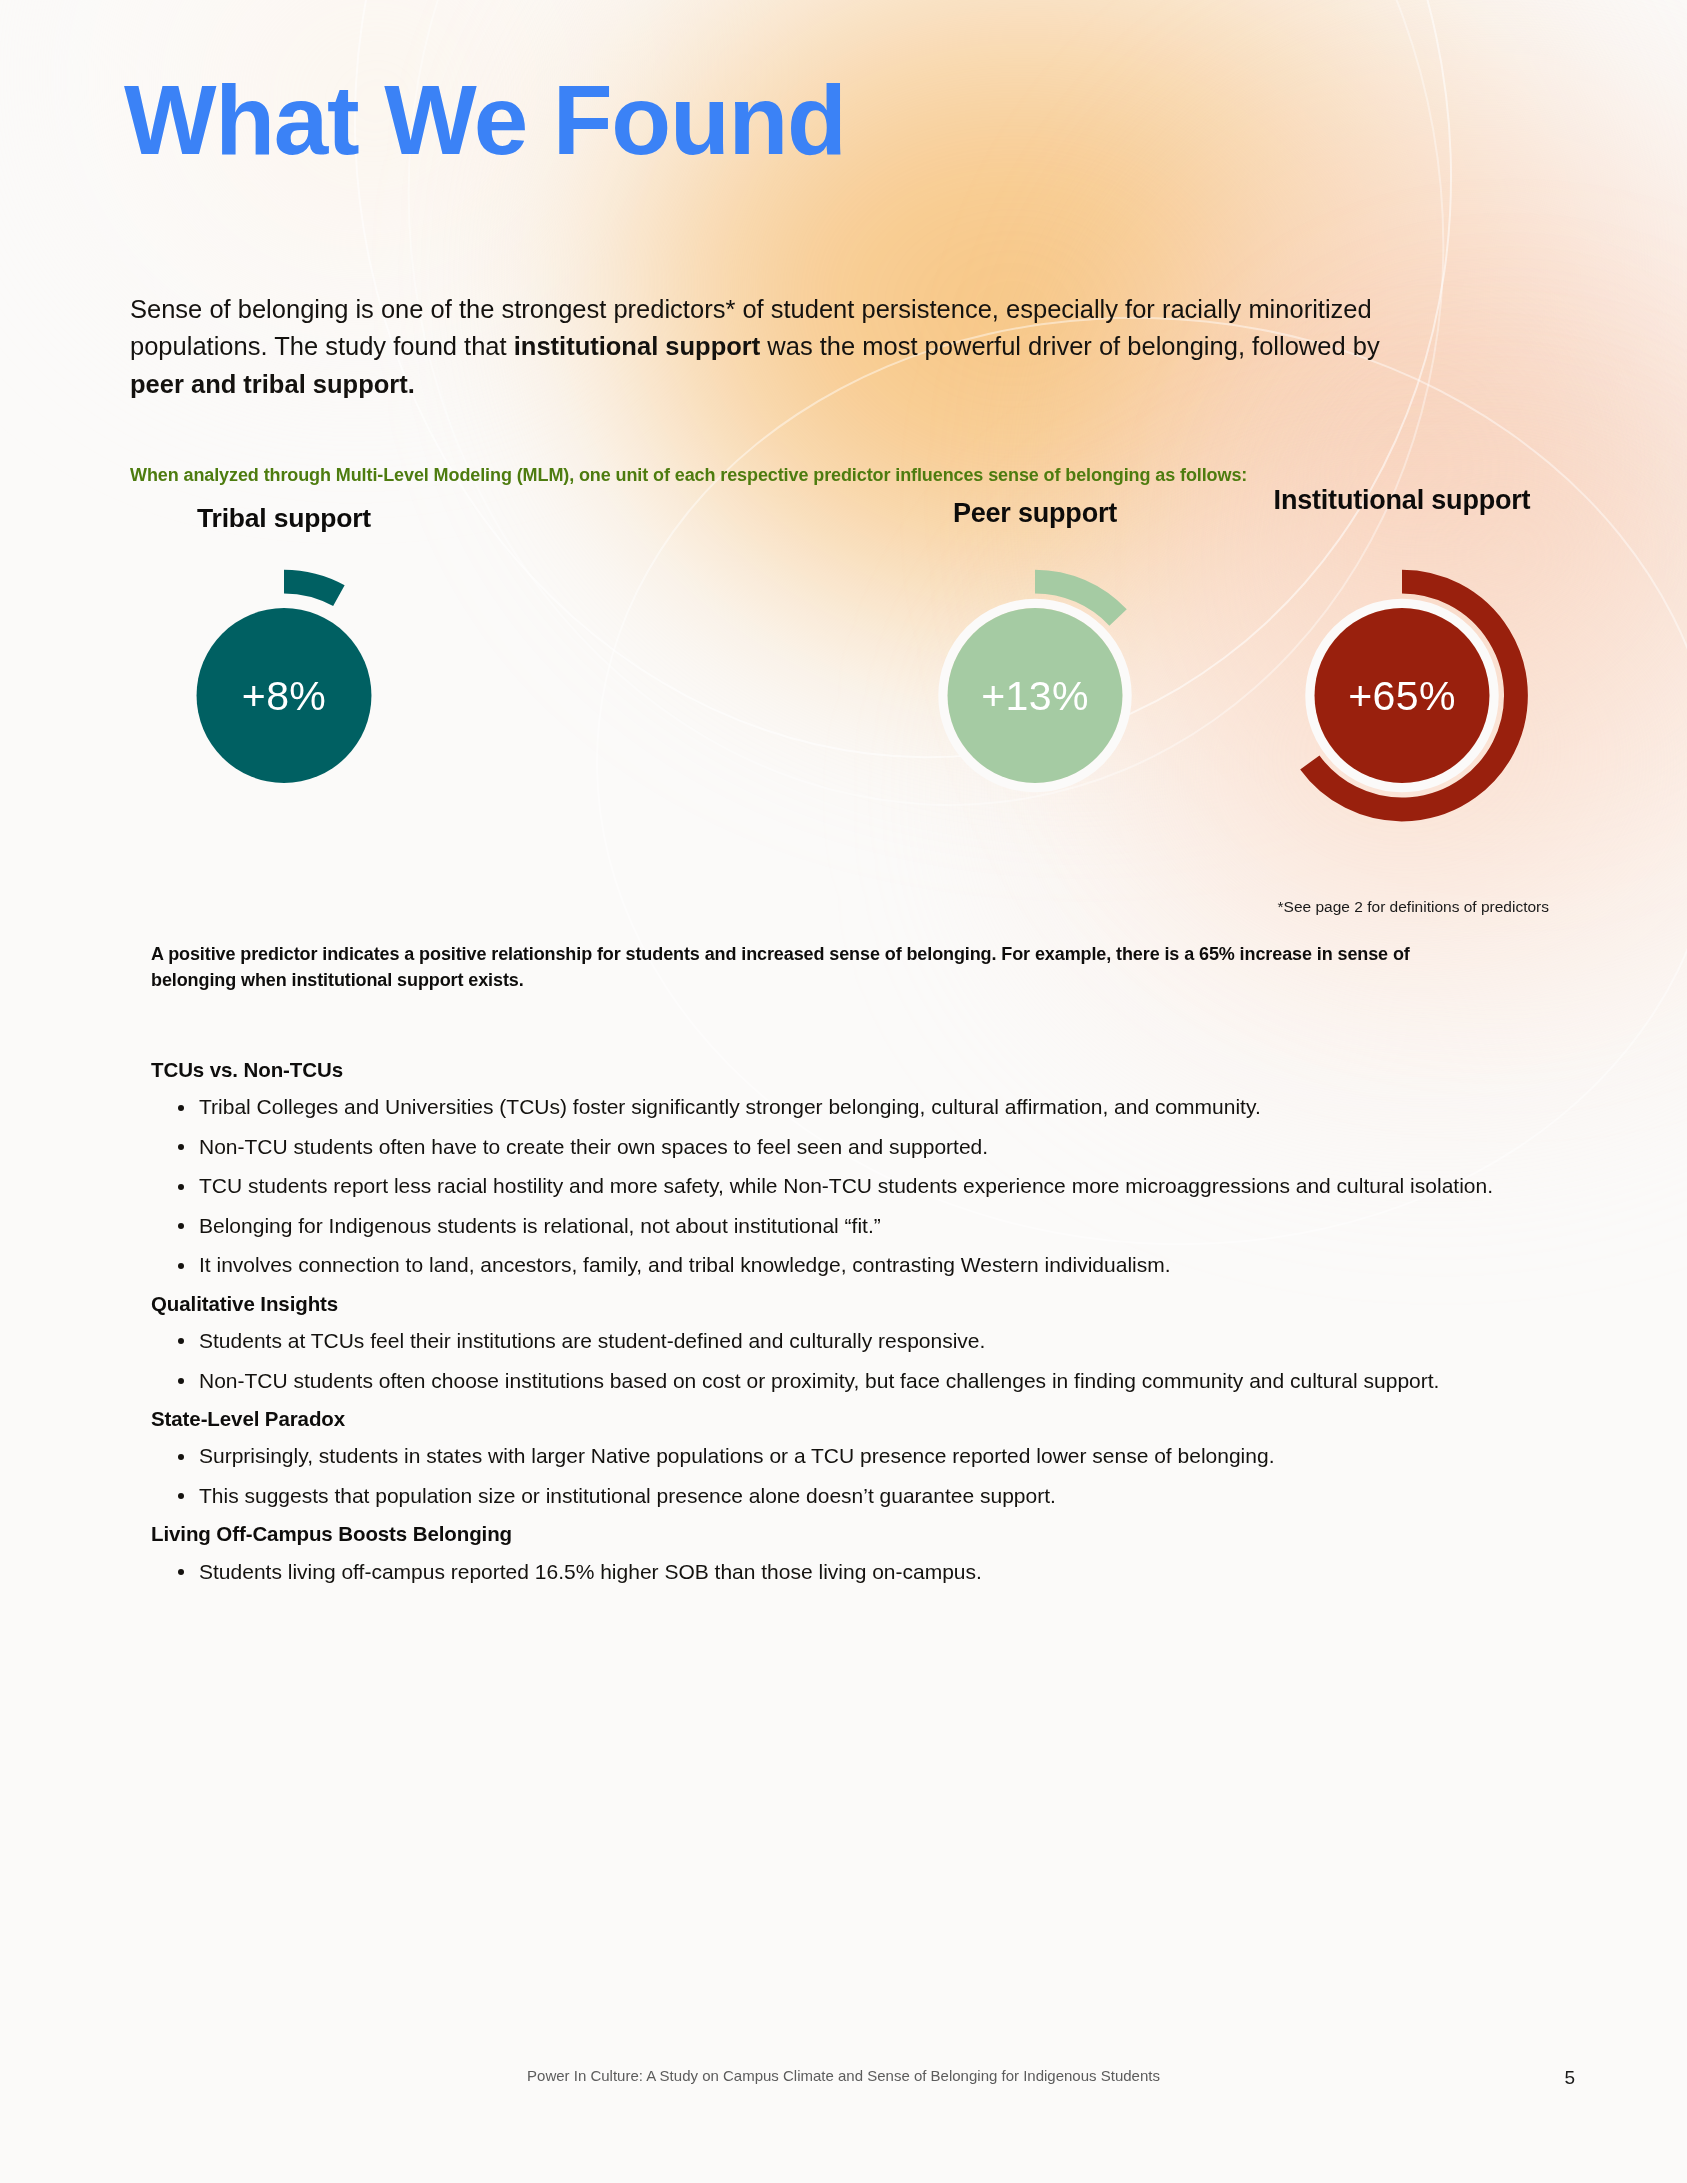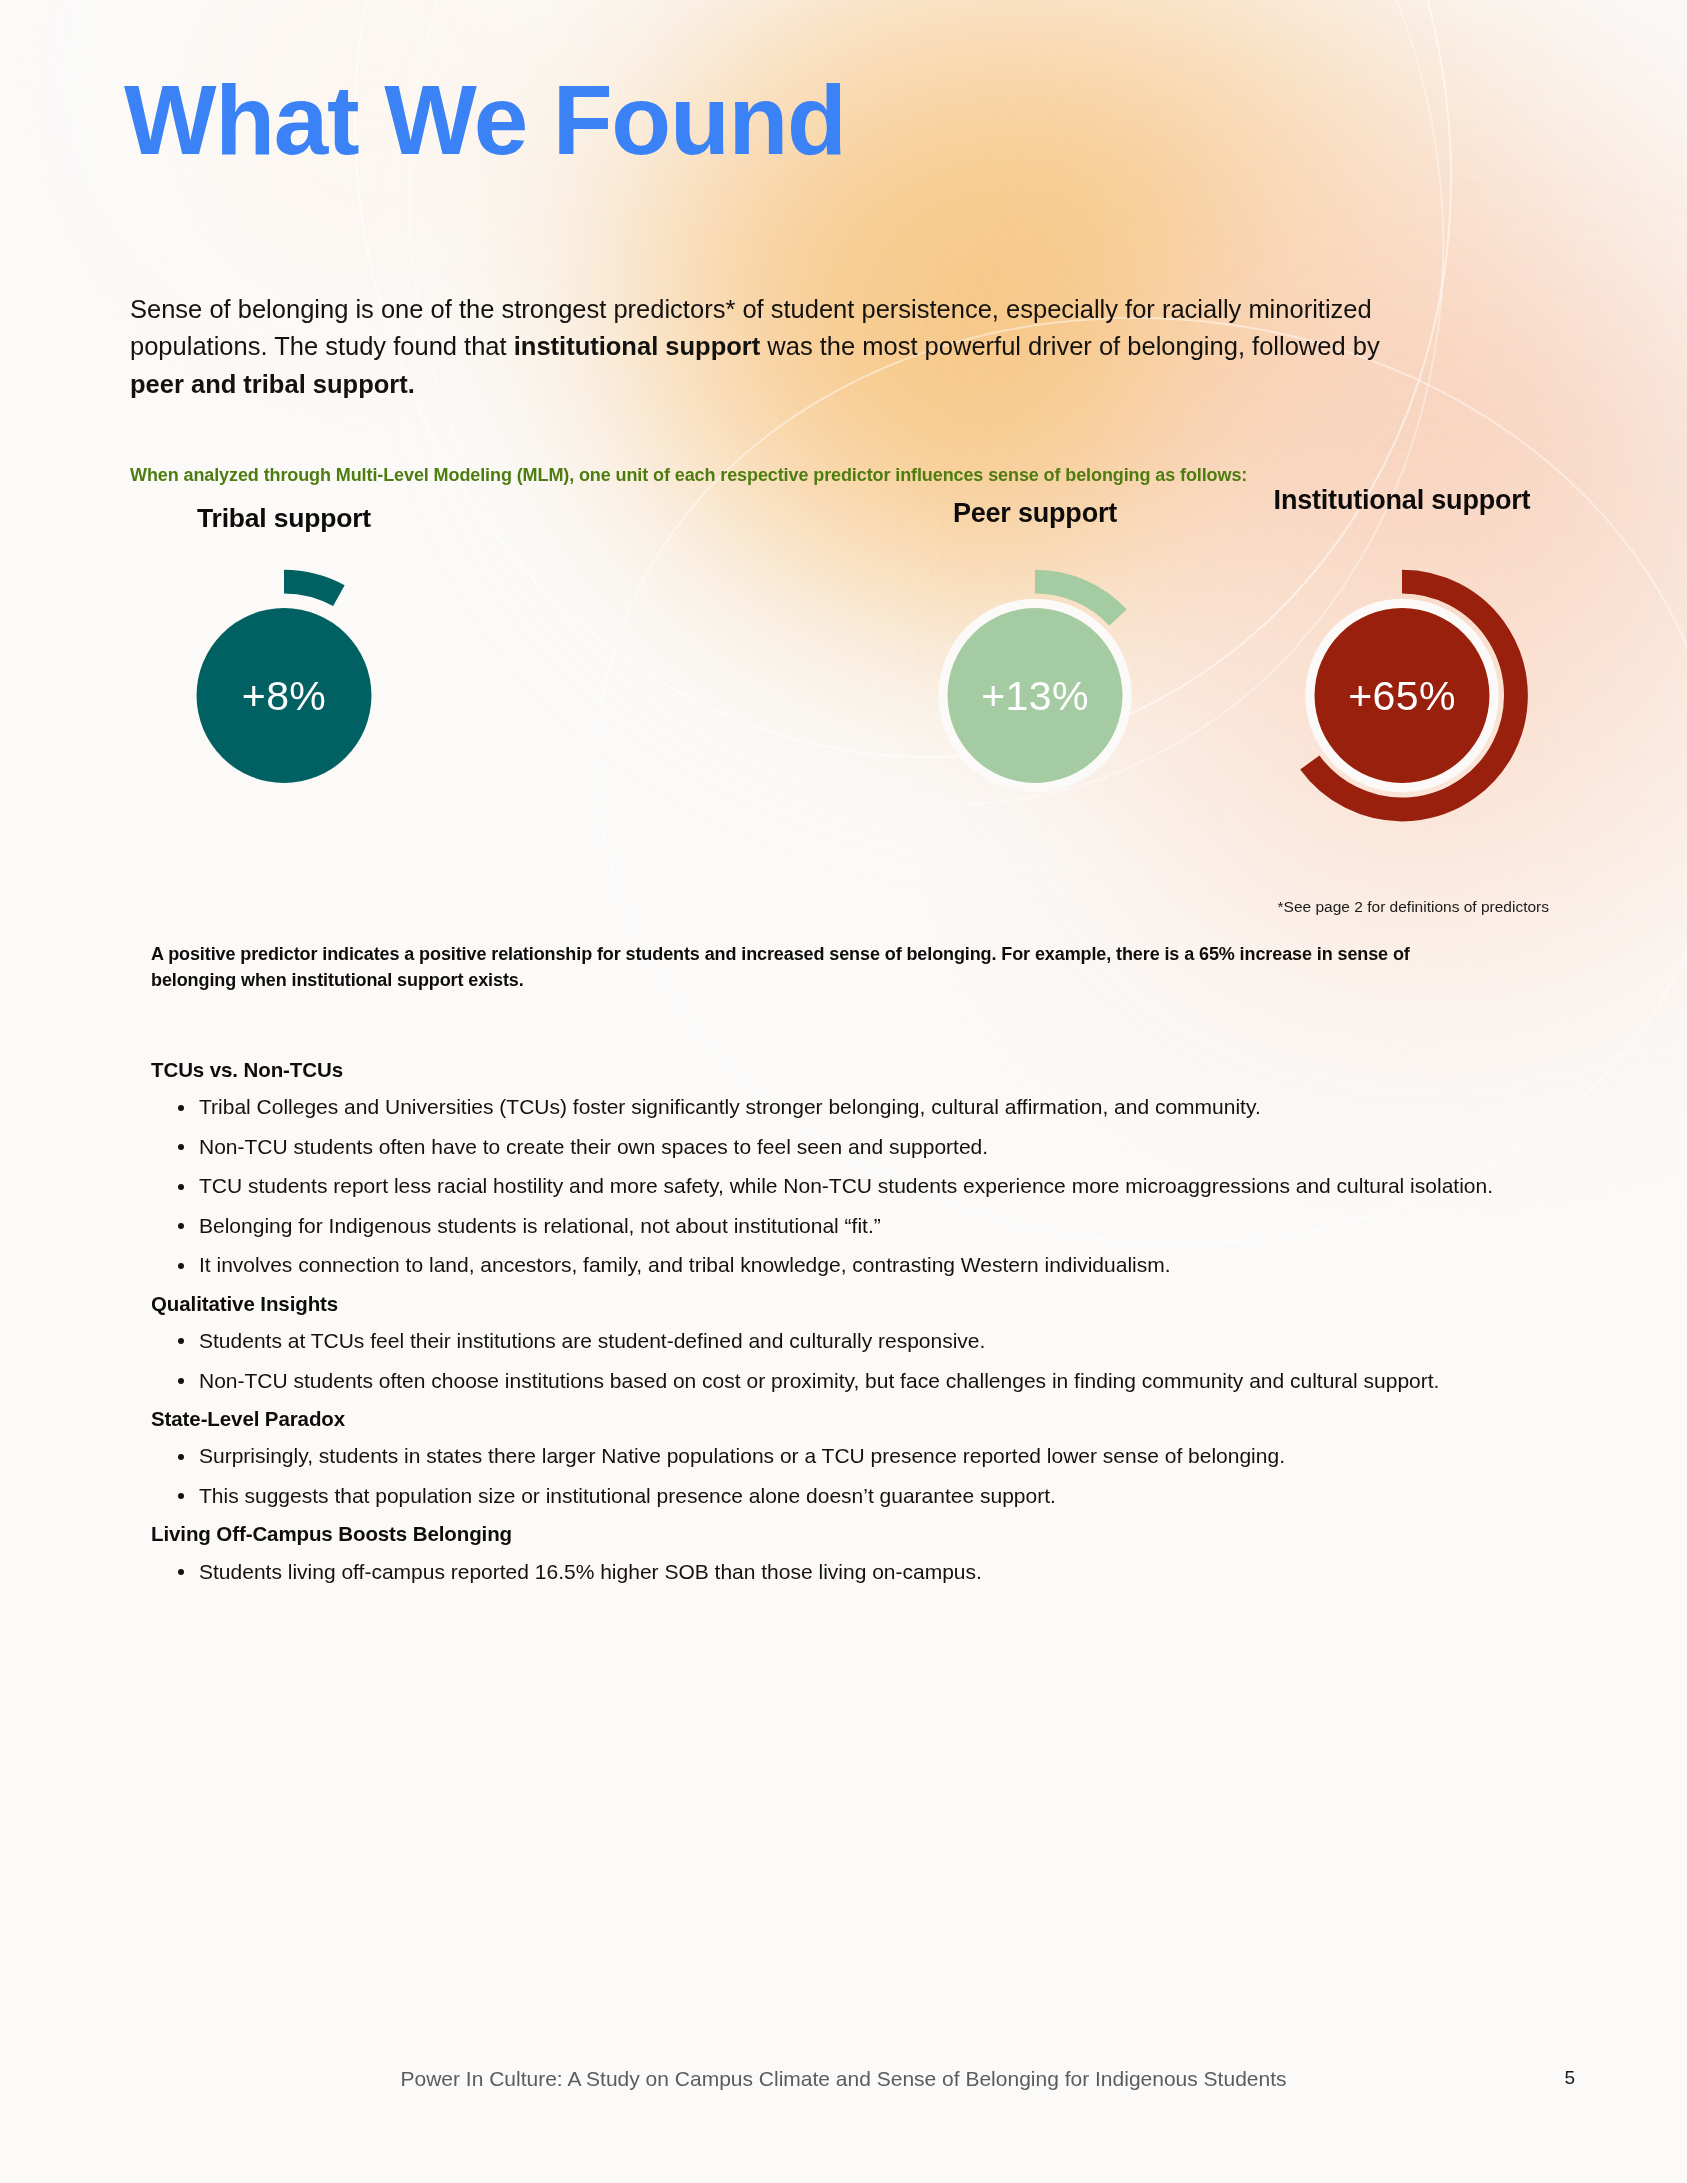--- a/index.html
+++ b/index.html
@@ -253,21 +253,21 @@
     position: absolute;
     left: 0;
     top: 2067px;
     width: 1687px;
     height: 33px;
   }
   .footer-title {
     position: absolute;
     left: 0; right: 0;
     text-align: center;
-    font-size: 21px;
+    font-size: 15px;
     color: #5c5c5c;
   }
   .footer-page {
     position: absolute;
     right: 112px;
     top: 0;
     font-size: 19px;
     color: #1a1a1a;
   }
 </style>
@@ -347,21 +347,21 @@
         <div class="finding-group">
           <div class="group-head">Qualitative Insights</div>
           <ul class="bullets">
             <li><span class="dot"></span><span>Students at TCUs feel their institutions are student-defined and culturally responsive.</span></li>
             <li><span class="dot"></span><span>Non-TCU students often choose institutions based on cost or proximity, but face challenges in finding community and cultural support.</span></li>
           </ul>
         </div>
         <div class="finding-group">
           <div class="group-head">State-Level Paradox</div>
           <ul class="bullets">
-            <li><span class="dot"></span><span>Surprisingly, students in states there larger Native populations or a TCU presence reported lower sense of belonging.</span></li>
+            <li><span class="dot"></span><span>Surprisingly, students in states with larger Native populations or a TCU presence reported lower sense of belonging.</span></li>
             <li><span class="dot"></span><span>This suggests that population size or institutional presence alone doesn’t guarantee support.</span></li>
           </ul>
         </div>
         <div class="finding-group">
           <div class="group-head">Living Off-Campus Boosts Belonging</div>
           <ul class="bullets">
             <li><span class="dot"></span><span>Students living off-campus reported 16.5% higher SOB than those living on-campus.</span></li>
           </ul>
         </div>
       </div>

